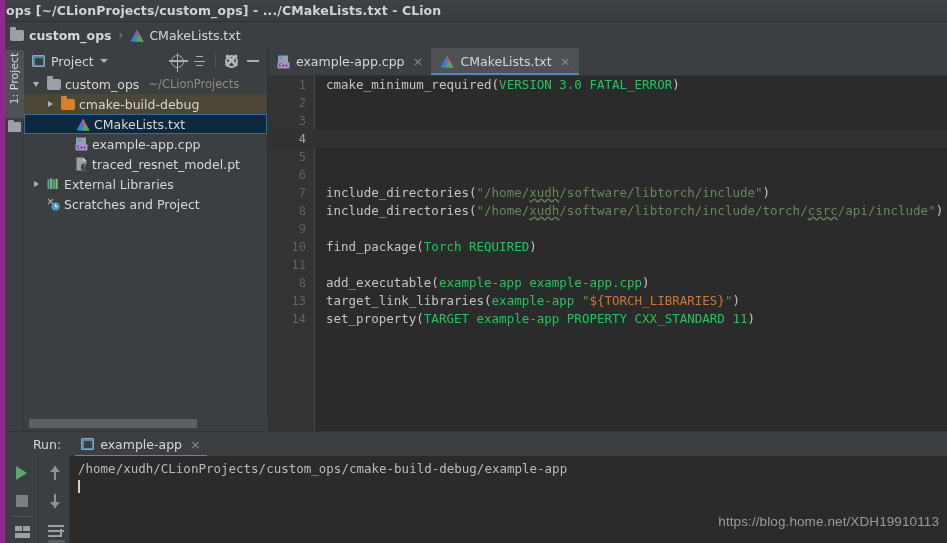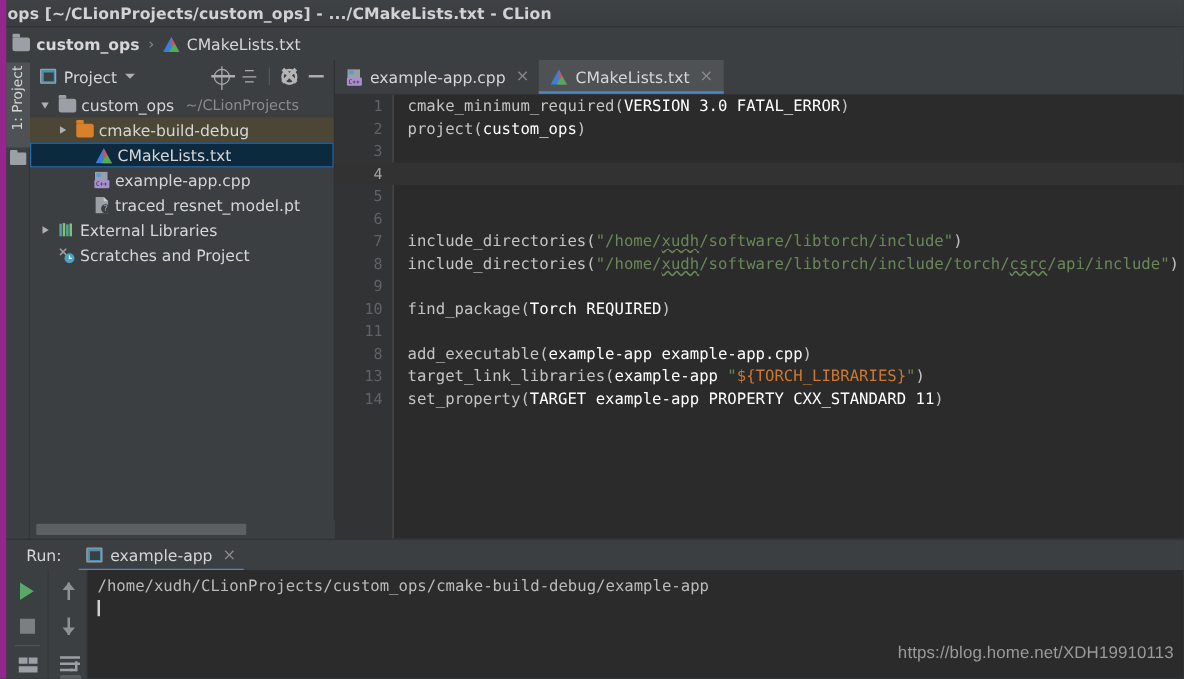--- a/index.html
+++ b/index.html
@@ -225,37 +225,37 @@
   }
   .cl.cur { background: #323232; }
   .cl .ln {
     position: absolute; left: 0; width: 38px; text-align: right;
     color: #606366; font-size: 12px;
     font-family: "DejaVu Sans Mono", monospace;
   }
   .cl.cur .ln { color: #a4a3a3; }
   .cl .txt { position: absolute; left: 58px; }
   .t-fn   { color: #c4c4c4; }
-  .t-arg  { color: #ffffff; text-align: center; }
+  .t-arg  { color: #22c55e; text-align: center; }
   .t-str  { color: #6a8759; }
   .t-punct{ color: #c4c4c4; }
   .t-var  { color: #cc7832; }
   .squig {
     text-decoration: underline wavy #6a8759;
     text-decoration-skip-ink: none;
   }
 
   
   .runpanel {
     position: absolute; left: 5px; top: 431px; width: 942px; height: 112px;
     background: #3c3f41;
   }
   .run-tabbar {
     height: 25px; background: #3c3f41;
-    display: flex; align-items: center; padding-left: 16px; gap: 14px;
+    display: flex; align-items: center; padding-left: 28px; gap: 14px;
     border-top: 1px solid #323436;
   }
   .run-title { font-size: 12.5px; color: #d6d6d6; }
   .run-tab {
     display: flex; align-items: center; gap: 6px; height: 25px;
     padding: 0 6px; position: relative;
   }
   .run-tab.active::after {
     content:""; position:absolute; left:0; right:0; bottom:0; height:2px;
     background: #4a88c7;
@@ -476,21 +476,21 @@
               <polygon points="5.2,12.5 13.5,12.5 9.3,6.0" fill="#4caf50"></polygon>
             </svg></span>
           <span class="tab-label">CMakeLists.txt</span>
           <span class="tab-close">×</span>
         </div>
       </div>
     <div class="code-area">
       <div class="gutter"></div>
       <div class="code-lines" id="code-host">
           <div class="cl"><span class="ln">1</span><span class="txt"><span class="t-fn">cmake_minimum_required</span><span class="t-punct">(</span><span class="t-arg">VERSION 3.0 FATAL_ERROR</span><span class="t-punct">)</span></span></div>
-          <div class="cl"><span class="ln">2</span><span class="txt"><span class="t-fn">project</span><span class="t-punct">(</span><span class="t-arg">custom_ops</span><span class="t-punct">)</span></span></div>
+          <div class="cl"><span class="ln">2</span></div>
           <div class="cl"><span class="ln">3</span><span class="txt"></span></div>
           <div class="cl cur"><span class="ln">4</span><span class="txt"></span></div>
           <div class="cl"><span class="ln">5</span></div>
           <div class="cl"><span class="ln">6</span><span class="txt"></span></div>
           <div class="cl"><span class="ln">7</span><span class="txt"><span class="t-fn">include_directories</span><span class="t-punct">(</span><span class="t-str">"/home/</span><span class="t-str squig">xudh</span><span class="t-str">/software/libtorch/include"</span><span class="t-punct">)</span></span></div>
           <div class="cl"><span class="ln">8</span><span class="txt"><span class="t-fn">include_directories</span><span class="t-punct">(</span><span class="t-str">"/home/</span><span class="t-str squig">xudh</span><span class="t-str">/software/libtorch/include/torch/</span><span class="t-str squig">csrc</span><span class="t-str">/api/include"</span><span class="t-punct">)</span></span></div>
           <div class="cl"><span class="ln">9</span><span class="txt"></span></div>
           <div class="cl"><span class="ln">10</span><span class="txt"><span class="t-fn">find_package</span><span class="t-punct">(</span><span class="t-arg">Torch REQUIRED</span><span class="t-punct">)</span></span></div>
           <div class="cl"><span class="ln">11</span><span class="txt"></span></div>
           <div class="cl"><span class="ln">8</span><span class="txt"><span class="t-fn">add_executable</span><span class="t-punct">(</span><span class="t-arg">example-app example-app.cpp</span><span class="t-punct">)</span></span></div>

